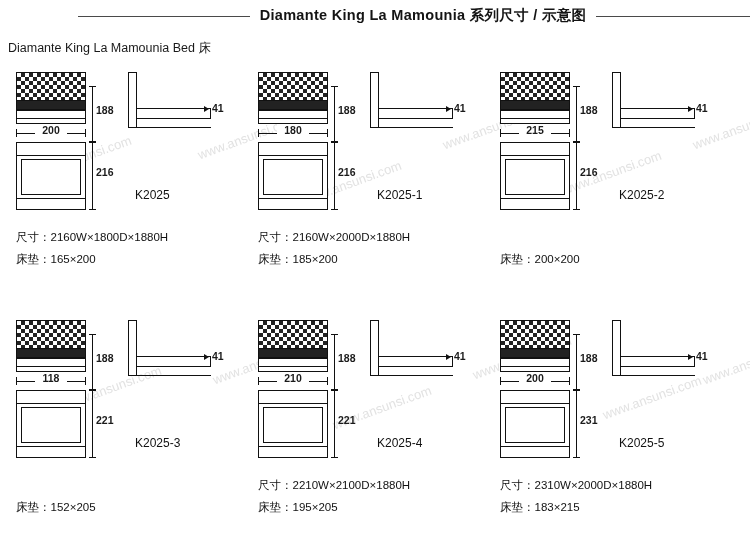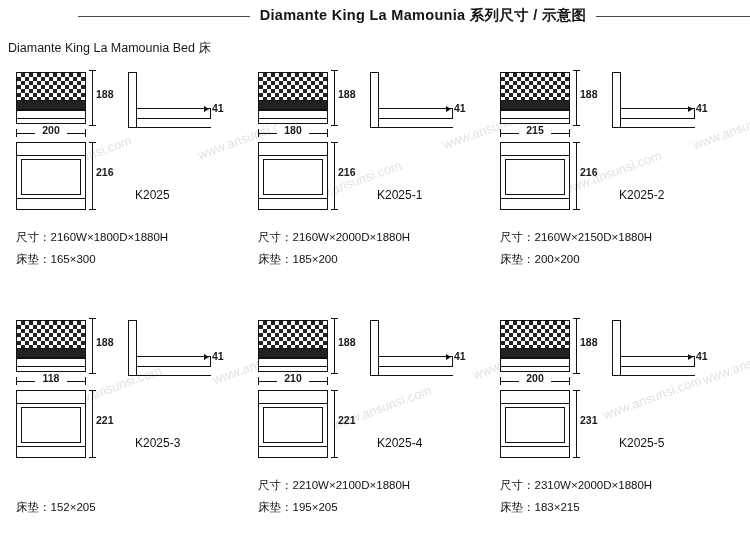--- a/index.html
+++ b/index.html
@@ -127,21 +127,21 @@
     left: 0;
     top: 45px;
     width: 100%;
     border-top: 1px solid #111;
   }
 
   
   .dim-v-188 {
     position: absolute;
     left: 92px;
-    top: 8px;
+    top: 24px;
     height: 56px;
     width: 28px;
   }
   .dim-v-188 .bar {
     position: absolute;
     left: 0;
     top: 0;
     bottom: 0;
     width: 1px;
     background: #111;
@@ -398,21 +398,21 @@
           </div>
           <div class="dim-v-len">
             <div class="bar"></div>
             <div class="tick-t"></div>
             <div class="tick-b"></div>
             <div class="val">216</div>
           </div>
           <div class="model-code">K2025</div>
         </div>
         <div class="spec s1">尺寸：2160W×1800D×1880H</div>
-        <div class="spec s2">床垫：165×300</div>
+        <div class="spec s2">床垫：165×200</div>
       </div>
       <div class="cell" style="left: 242px; top: 62px;">
         <div class="drawing">
           <div class="hb">
             <div class="check"></div>
             <div class="band"></div>
             <div class="base"></div>
             <div class="baseline"></div>
           </div>
           <div class="dim-v-188">
@@ -483,21 +483,20 @@
             <div class="foot-line"></div>
           </div>
           <div class="dim-v-len">
             <div class="bar"></div>
             <div class="tick-t"></div>
             <div class="tick-b"></div>
             <div class="val">216</div>
           </div>
           <div class="model-code">K2025-2</div>
         </div>
-        <div class="spec s1">尺寸：2160W×2150D×1880H</div>
         <div class="spec s2">床垫：200×200</div>
       </div>
       <div class="cell" style="left: 0px; top: 310px;">
         <div class="drawing">
           <div class="hb">
             <div class="check"></div>
             <div class="band"></div>
             <div class="base"></div>
             <div class="baseline"></div>
           </div>

